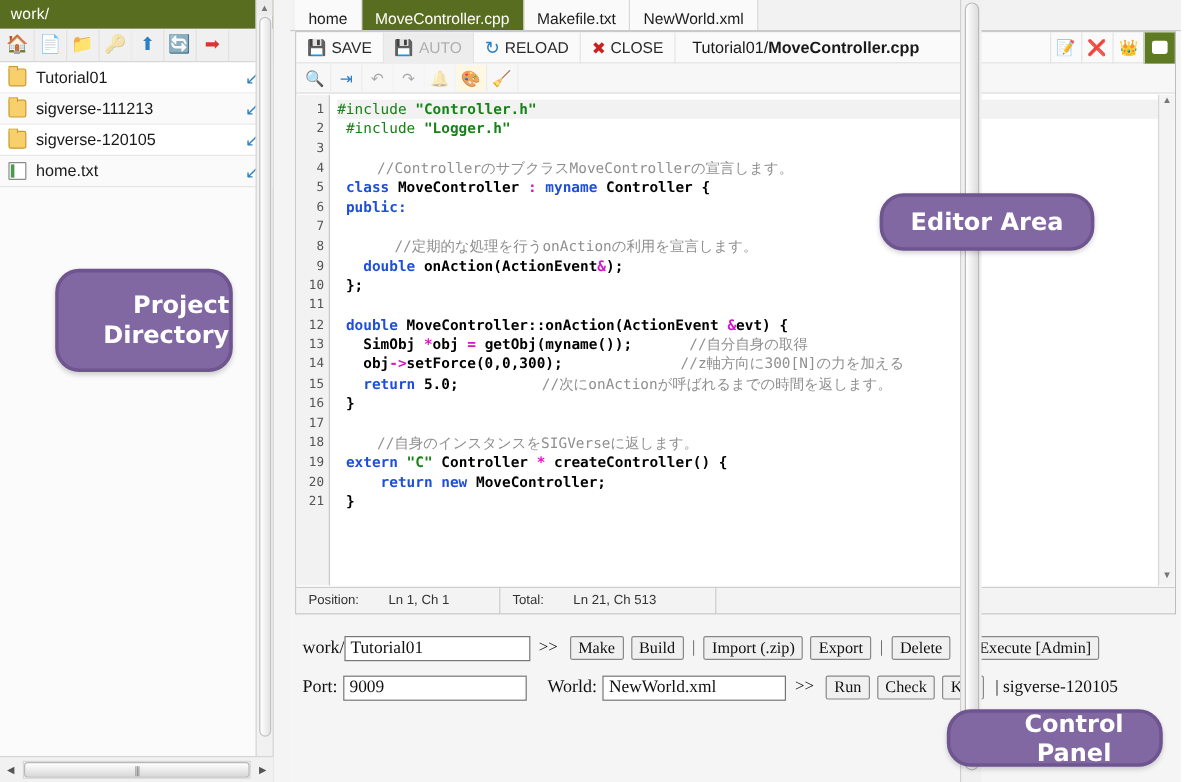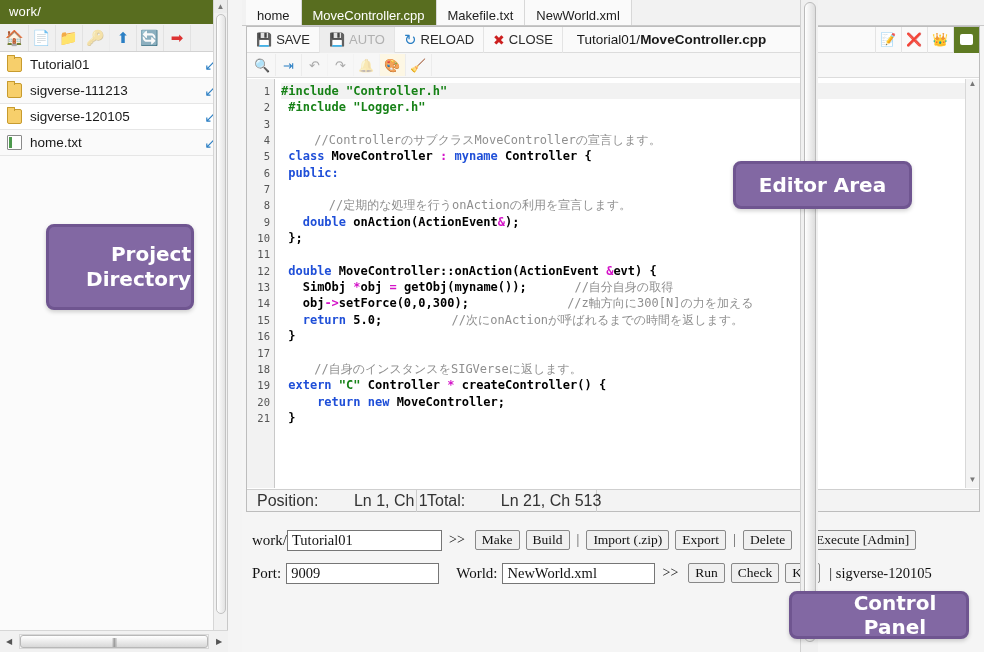--- a/index.html
+++ b/index.html
@@ -142,39 +142,39 @@
     font-family:"DejaVu Sans Mono", monospace; font-size:10.5px; color:#555;
   }
   #gutter div{ height:16.35px; line-height:16.35px; padding-right:4px; }
   #code{
     flex:1; padding:4px 0 0 6px; overflow:hidden;
     font-family:"DejaVu Sans Mono", monospace; font-size:12px;
   }
   #code .ln{ height:16.35px; line-height:16.35px; white-space:pre; }
   #code .ln:first-child{ background:#f2f2f2; }
   .k  { color:#1f4fd8; font-weight:bold; }
-  .pp { color:#178217; font-weight:bold; }
+  .pp { color:#178217; font-weight:normal; }
   .st { color:#178217; font-weight:bold; }
   .cm { color:#8f8f8f;margin-left:26px; }
   .id { color:#000000; font-weight:bold; }
   .op { color:#d414c8; font-weight:bold; }
   .nm { color:#000000; font-weight:bold; }
   .pl { color:#000000; }
 
   #code-vscroll{
     position:absolute; right:0; top:52px; bottom:23px; width:14px;
     background:#f3f3f3; border-left:1px solid #d8d8d8;
   }
   #code-vscroll .a{ height:13px; text-align:center; font-size:8px; color:#777; }
   #code-vscroll .a.bot{ position:absolute; bottom:0; width:100%; }
 
   #ed-status{
     position:absolute; left:0; right:0; bottom:0; height:22px;
     background:#f3f3f3; border-top:1px solid #cfcfcf;
-    display:flex; align-items:flex-start; font-size:16px; color:#333;
+    display:flex; align-items:flex-end; font-size:11px; color:#333;
   }
   .st-cell{ padding:0 10px; height:22px; line-height:22px; border-right:1px solid #cdcdcd; white-space:pre; }
 
   
   #control-panel{
     position:absolute; left:4px; top:520px; width:734px; height:132px;
     background:#f5f5f5; font-family:"Liberation Serif", serif;
   }
   .cp-row{ display:flex; align-items:center; height:26px; margin-top:7px; padding-left:6px; }
   .cp-lab{ font-size:15px; color:#111; }
@@ -203,21 +203,21 @@
   }
   #outer-vscroll .thumb{
     position:absolute; left:3px; top:2px; width:12px; height:640px;
     background:linear-gradient(90deg,#ffffff,#dddddd);
     border:1px solid #bbbbbb; border-radius:6px;
   }
 
   
   .callout{
     position:absolute; background:#8268a3; border:3px solid #6f5590;
-    border-radius:8px; color:#ffffff; font-weight:bold;
+    border-radius:20px; color:#ffffff; font-weight:bold;
     display:flex; align-items:center; justify-content:center; text-align:center;
     font-family:"DejaVu Sans", sans-serif;
     box-shadow:0 2px 4px rgba(0,0,0,0.18);
   }
   #callout-project{ left:46px; top:224px; width:148px; height:86px; font-size:20px; line-height:25px;text-align:right; }
   #callout-editor { left:733px; top:161px; width:179px; height:48px; font-size:20px; }
   #callout-control{ left:789px; top:591px; width:180px; height:48px; font-size:20px;padding-left:32px; }
 </style>
 </head>
 <body>

